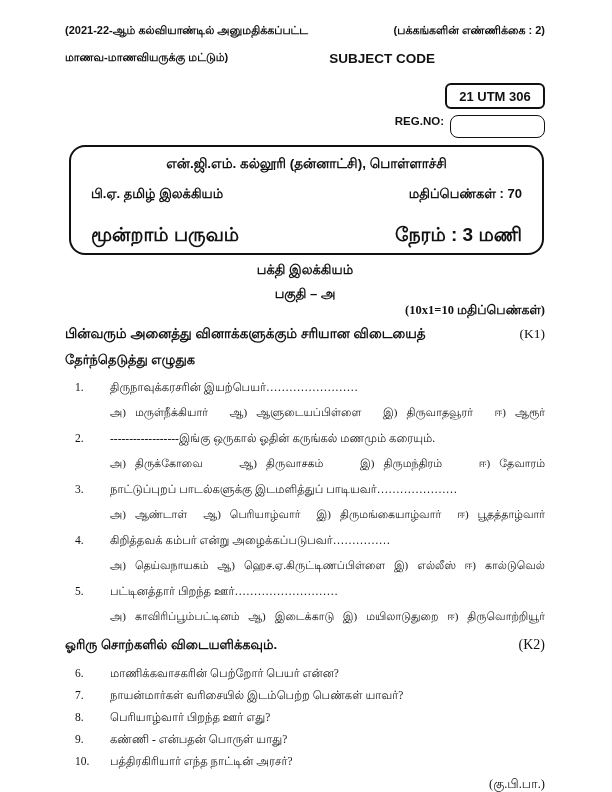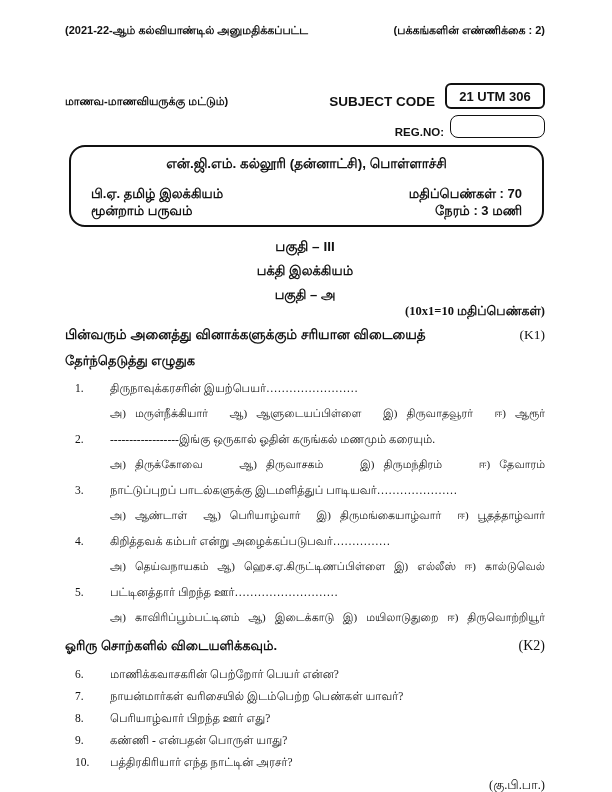--- a/index.html
+++ b/index.html
@@ -7,21 +7,21 @@
     position:relative;
     width:612px;height:792px;
     background:#ffffff;
     color:#111;
     font-family:"Liberation Serif", serif;
     box-sizing:border-box;
     padding:24px 67px 0 65px;
     margin:0 auto;
     overflow:hidden;
   }
-  .row{display:flex;align-items:flex-end;}
+  .row{display:flex;align-items:flex-start;}
   .sb{justify-content:space-between;}
   .right{justify-content:flex-end;}
   .center{text-align:center;}
 
   .topline1{font-size:11px;font-weight:bold;font-family:"Liberation Sans",sans-serif;}
   .topline2{margin-top:13px;font-size:11px;font-weight:bold;font-family:"Liberation Sans",sans-serif;}
   .subjcode-label{font-size:13.5px;margin-left:auto;}
   .subjcode-box{
     margin-left:10px;border:2px solid #111;border-radius:6px;
     width:96px;height:22px;display:flex;align-items:center;justify-content:center;
@@ -32,21 +32,21 @@
   .regno-box{margin-left:6px;border:1.6px solid #111;border-radius:8px;width:93px;height:21px;}
 
   .header-box{
     margin-top:7px;margin-left:4px;margin-right:1px;
     border:2px solid #111;border-radius:16px;
     padding:9px 20px 5px 20px;
     font-family:"Liberation Sans",sans-serif;font-weight:bold;font-size:13.5px;
   }
   .hb-line2{margin-top:9px;}
   .hb-row1{margin-top:13px;font-size:13px;}
-  .hb-row2{margin-top:0;font-size:13px;}
+  .hb-row2{margin-top:21px;font-size:19px;}
 
   .part-title{margin-top:12px;font-size:13.5px;font-weight:bold;font-family:"Liberation Sans",sans-serif;}
   .subject-title{margin-top:7px;font-size:13px;font-weight:bold;font-family:"Liberation Sans",sans-serif;}
   .parta-row{position:relative;margin-top:7px;font-size:13px;font-weight:bold;font-family:"Liberation Sans",sans-serif;}
   .parta-marks{
     position:absolute;right:0;top:17px;
     font-family:"Liberation Serif",serif;font-weight:600;font-size:12.5px;
   }
   .instr-row{margin-top:23px;font-size:13.5px;font-weight:bold;font-family:"Liberation Sans",sans-serif;align-items:flex-start;}
   .k-tag{font-family:"Liberation Serif",serif;font-weight:normal;font-size:13.5px;}
@@ -92,21 +92,20 @@
     <div class="row sb hb-row1">
       <span>பி.ஏ. தமிழ் இலக்கியம்</span>
       <span>மதிப்பெண்கள் : 70</span>
     </div>
     <div class="row sb hb-row2">
       <span>மூன்றாம்  பருவம்</span>
       <span>நேரம் : 3 மணி</span>
     </div>
   </div>
 
-  <div class="center part-title">பகுதி – III</div>
   <div class="center subject-title">பக்தி  இலக்கியம்</div>
 
   <div class="center parta-row">
     <span>பகுதி – அ</span>
     <span class="parta-marks">(10x1=10  மதிப்பெண்கள்)</span>
   </div>
 
   <div class="row sb instr-row">
     <span>பின்வரும் அனைத்து வினாக்களுக்கும் சரியான விடையைத்</span>
     <span class="k-tag">(K1)</span>

